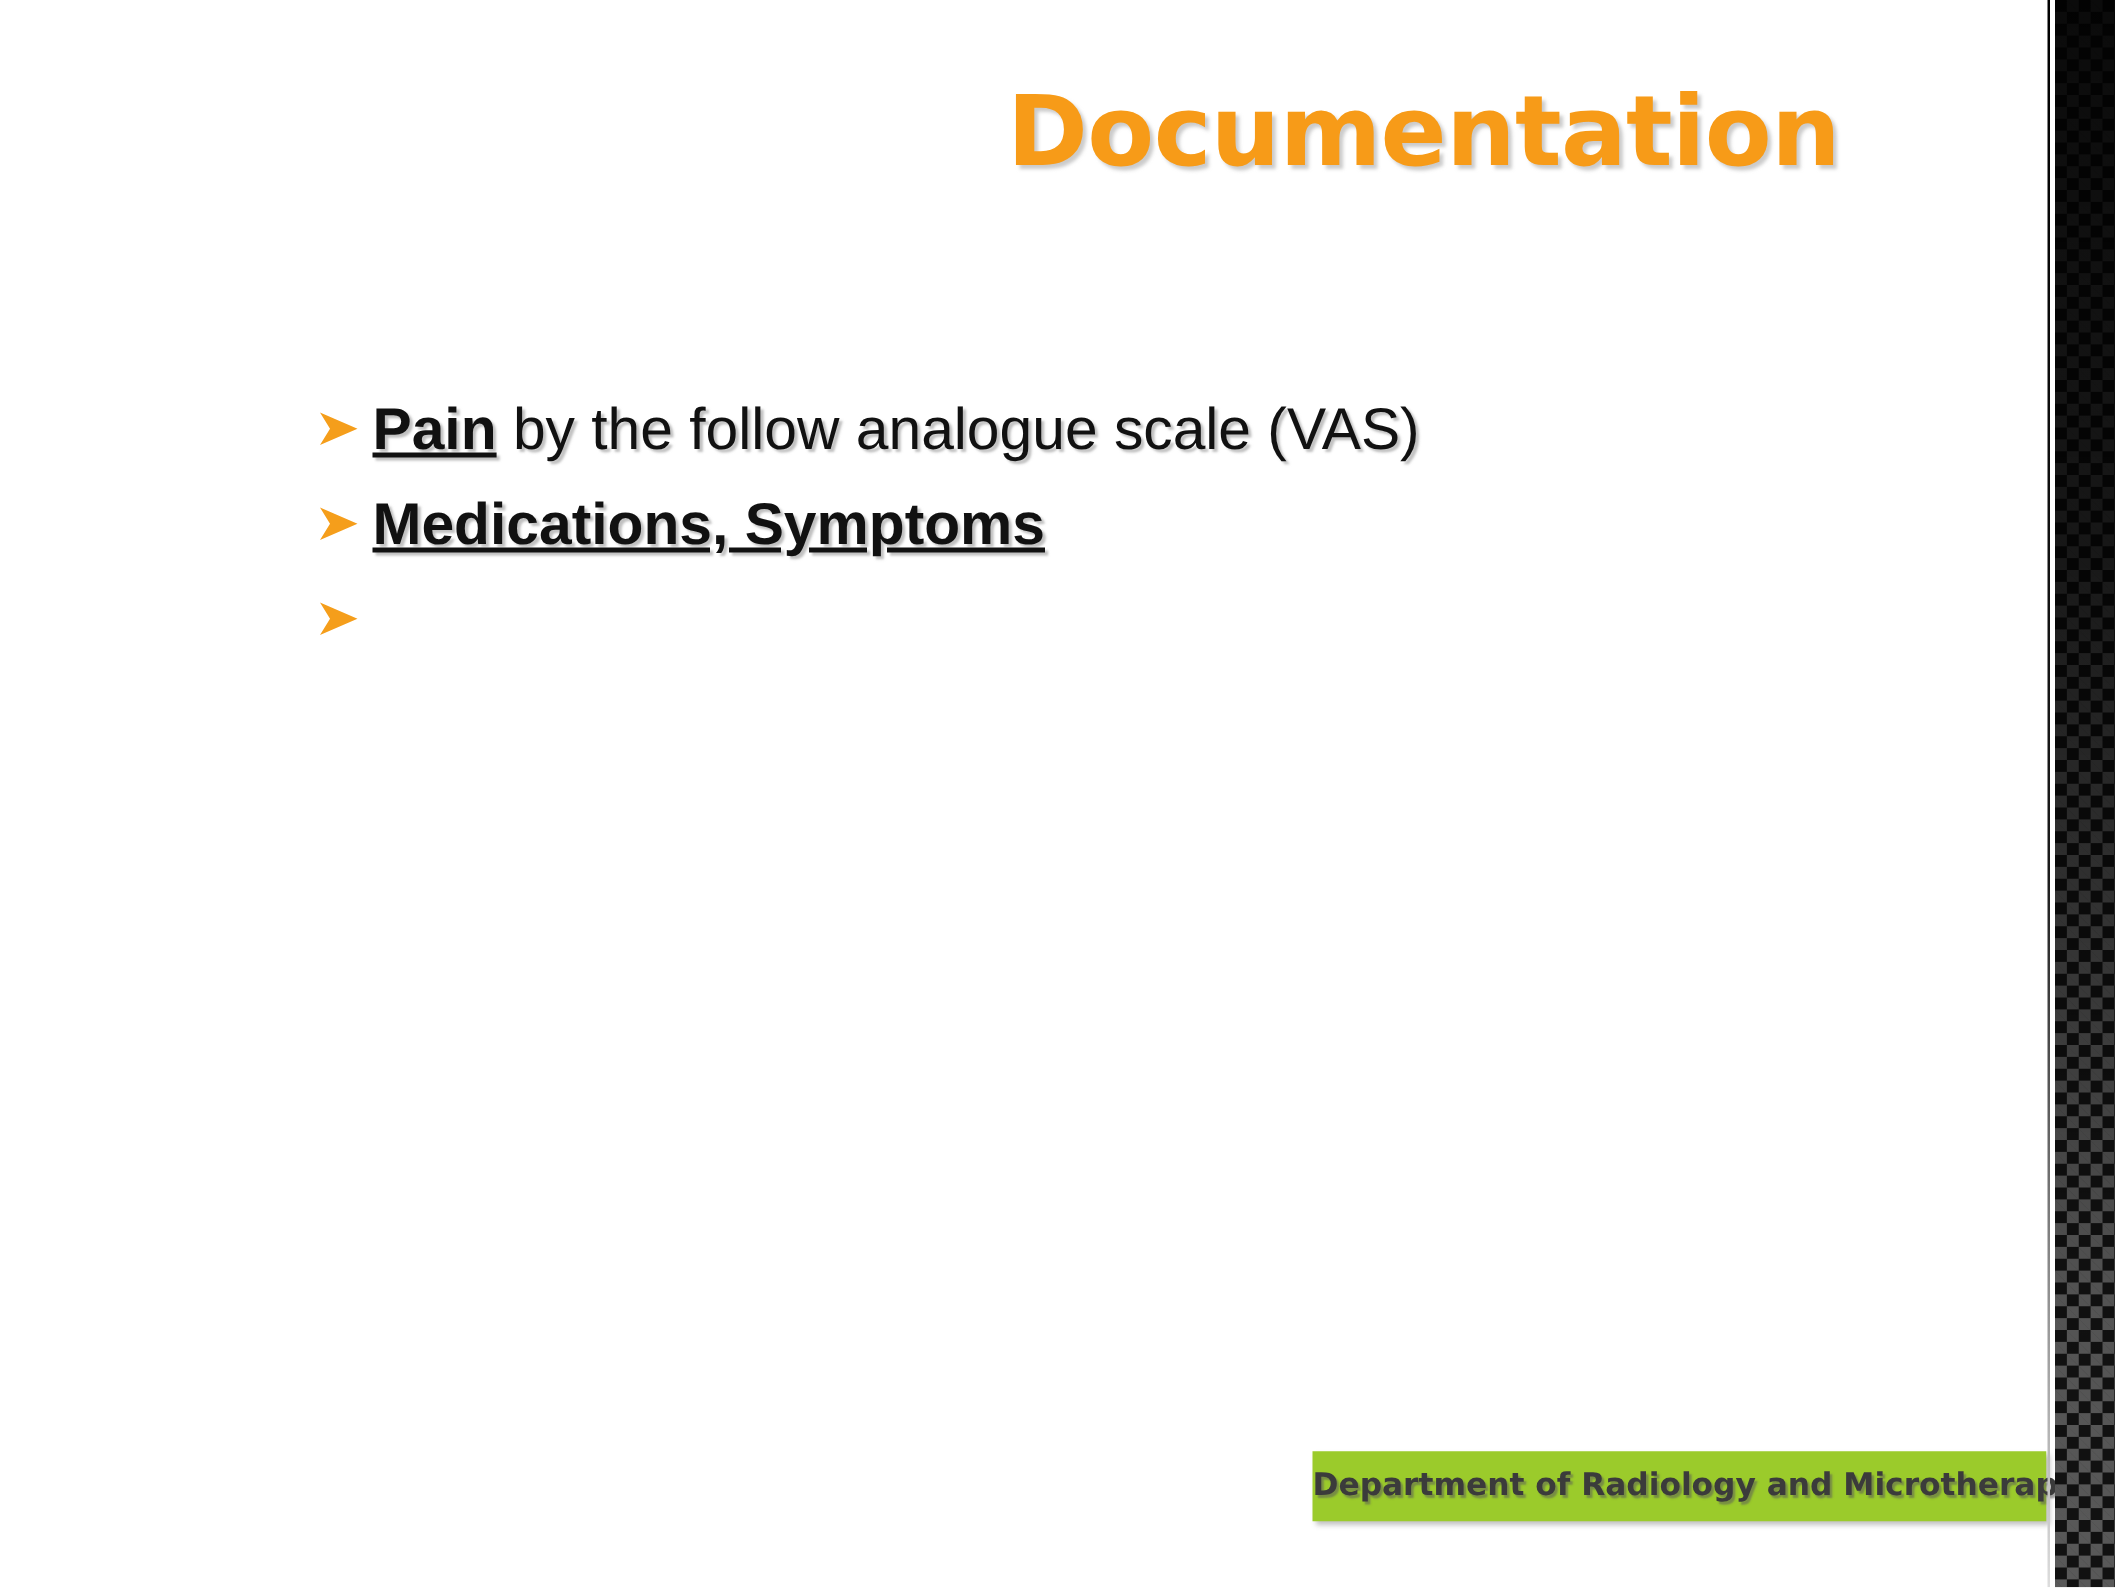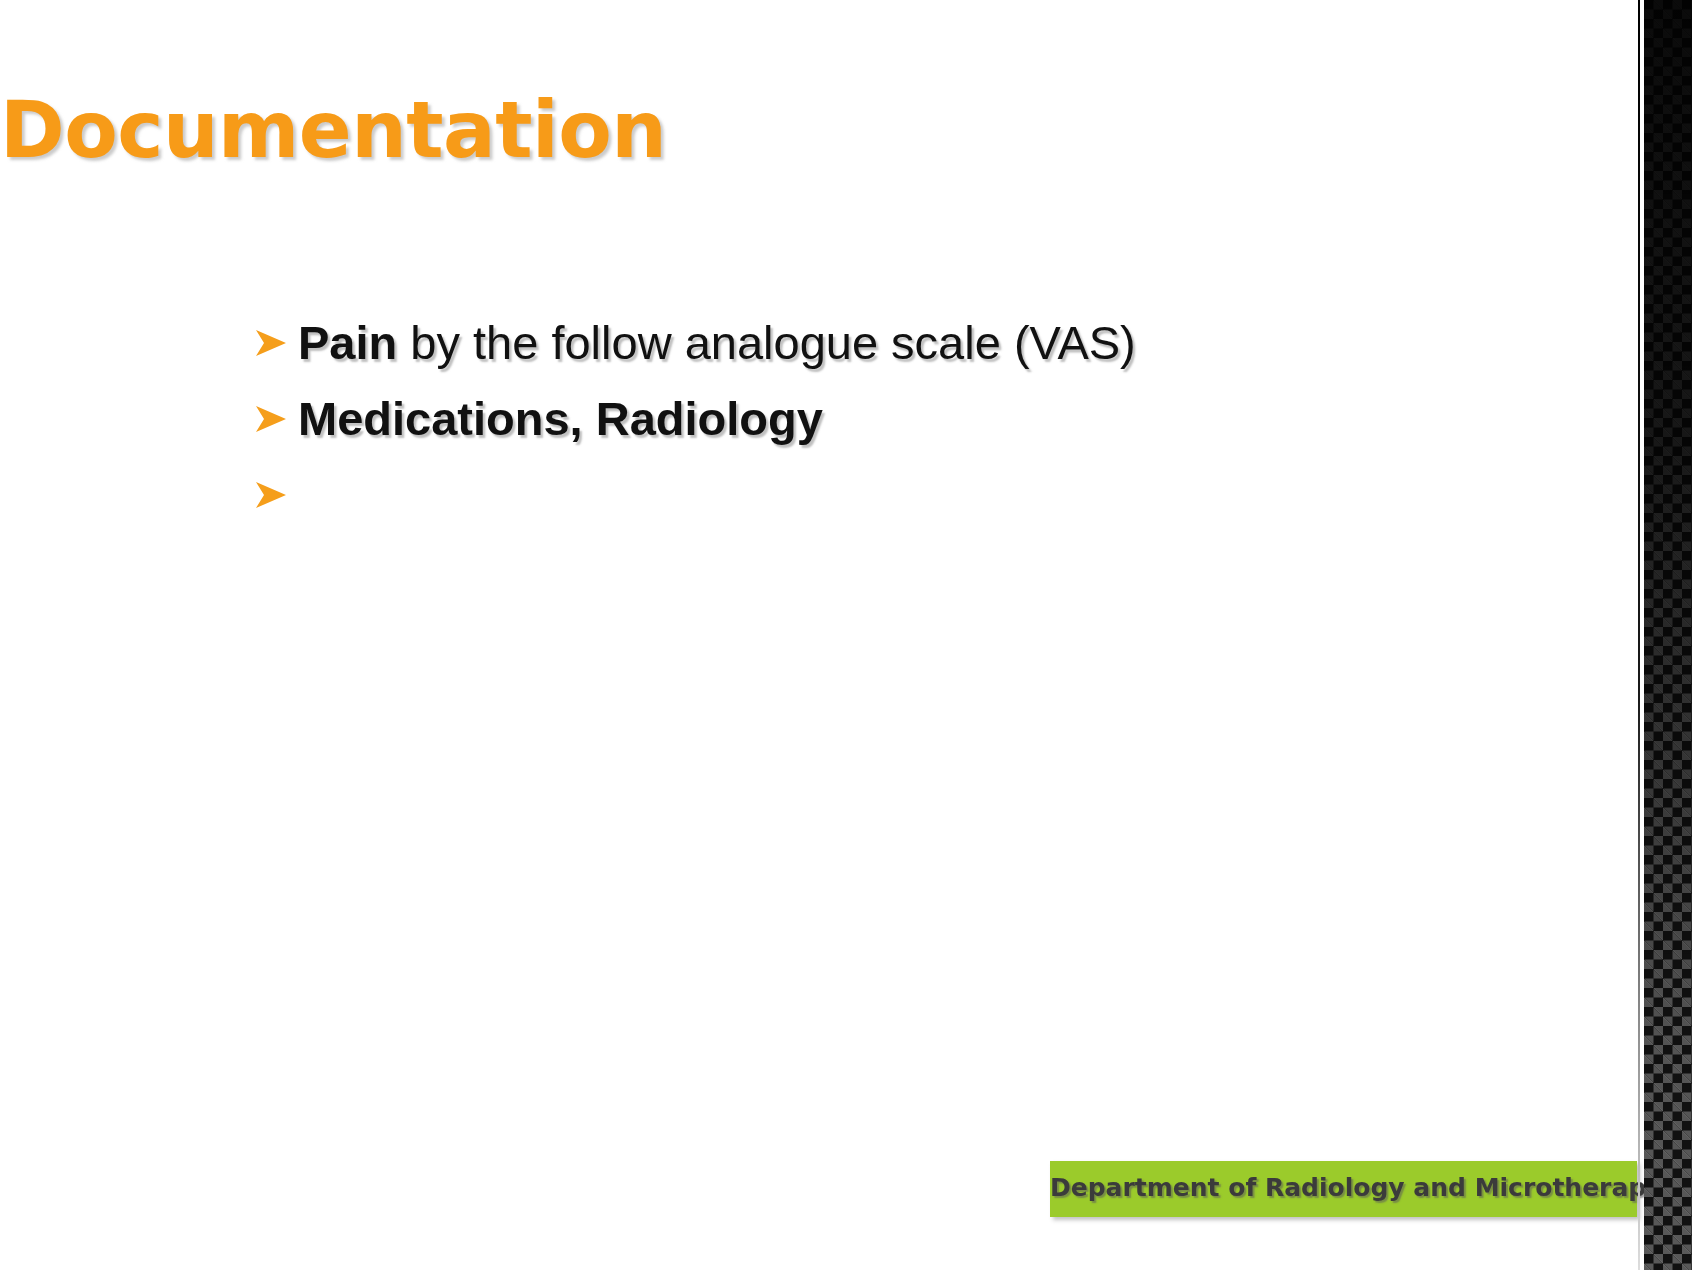--- a/index.html
+++ b/index.html
@@ -63,30 +63,29 @@
     background: linear-gradient(to bottom,
                 #000 0%, #1a1a1a 55%, #8a8a8a 80%, #dddddd 100%);
   }
 
   
   #title {
     position: absolute;
     top: 66px;
     left: 0;
     width: 1472px;
-    text-align: left;
+    text-align: right;
     font-family: "DejaVu Sans", sans-serif;
     font-weight: bold;
     font-size: 78px;
     line-height: 1.05;
     letter-spacing: -0.5px;
     color: #F79B18;
     text-shadow: 3px 3px 3px rgba(160,160,160,0.55);
     white-space: nowrap;
-    margin-top: 24px;
   }
 
   
   #body {
     position: absolute;
     top: 312px;
     left: 252px;
     width: 1390px;
     height: 520px;
     overflow: hidden;
@@ -115,20 +114,21 @@
     line-height: 60px;
     color: #F59E1B;
     font-size: 44px;
     font-family: "DejaVu Sans", sans-serif;
   }
   .bullet-marker svg { display: block; margin-top: 14px; }
 
   .bullet-row b,
   .bullet-row .strong {
     font-weight: bold;
+    text-decoration: underline;
   }
 
   .nowrapline { white-space: nowrap; }
 
   
   #footer-badge {
     position: absolute;
     left: 1050px;
     top: 1161px;
     width: 587px;
@@ -164,21 +164,21 @@
       <span class="nowrapline"><span class="strong">Pain</span><span> by the follow analogue scale (VAS)</span></span>
     </div>
 
 
     <div class="bullet-row">
       <span class="bullet-marker">
         <svg width="38" height="30" viewBox="0 0 38 30" aria-hidden="true">
           <path d="M4 2 L34 15 L4 28 L12 15 Z" fill="#F59E1B"></path>
         </svg>
       </span>
-      <span class="strong">Medications, Radiology</span><span></span>
+      <span class="strong">Medications, Symptoms</span><span></span>
     </div>
 
     <div class="bullet-row">
       <span class="bullet-marker">
         <svg width="38" height="30" viewBox="0 0 38 30" aria-hidden="true">
           <path d="M4 2 L34 15 L4 28 L12 15 Z" fill="#F59E1B"></path>
         </svg>
       </span>
       <span class="strong"></span>
     </div>

